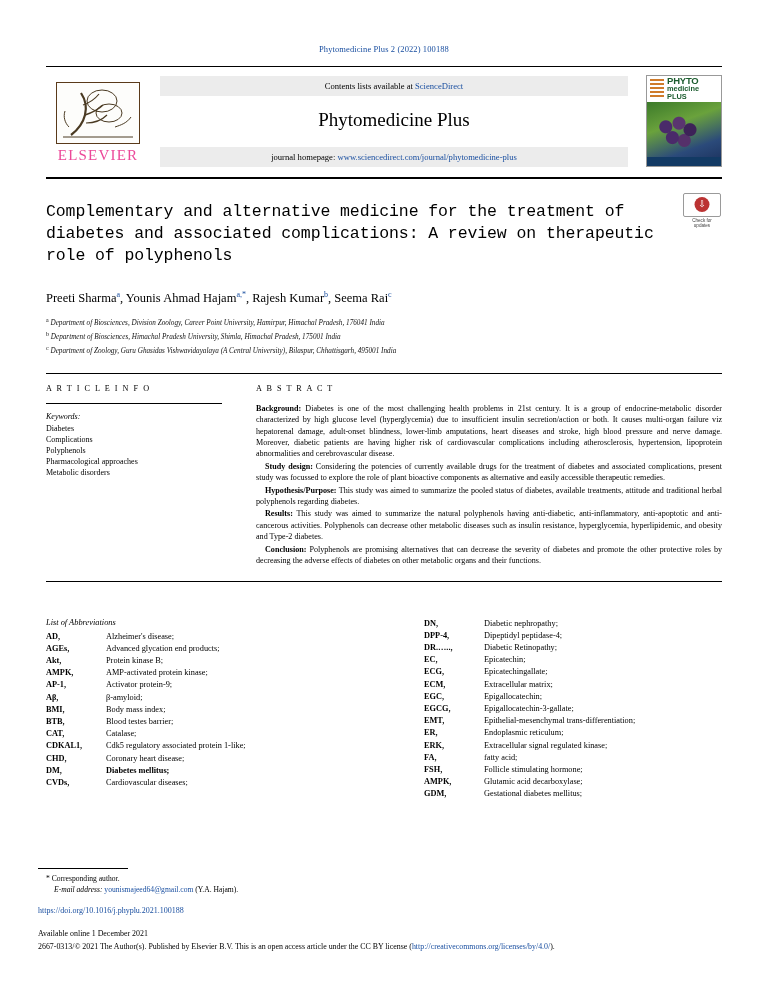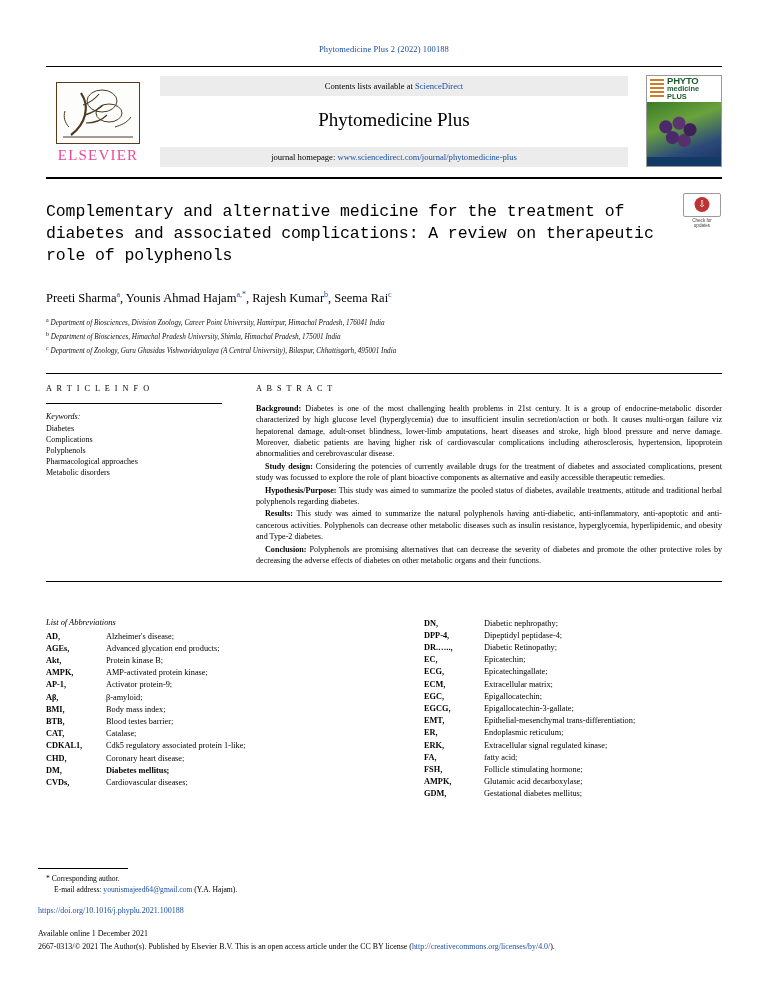--- a/index.html
+++ b/index.html
@@ -261,21 +261,21 @@
     bottom: 42px;
     font-size: 7.6px;
     line-height: 11px;
   }
   .foot-rule {
     border-top: 1px solid #000;
     width: 90px;
     margin-bottom: 4px;
   }
   .corr { font-size: 7.6px; }
-  .email-label { }
+  .email-label { font-style: italic; }
   .email-link { color: #1a4fa0; }
   .doi {
     color: #1a4fa0;
     margin-top: 10px;
     font-size: 8px;
   }
   .avail {
     margin-top: 12px;
     font-size: 7.9px;
   }

